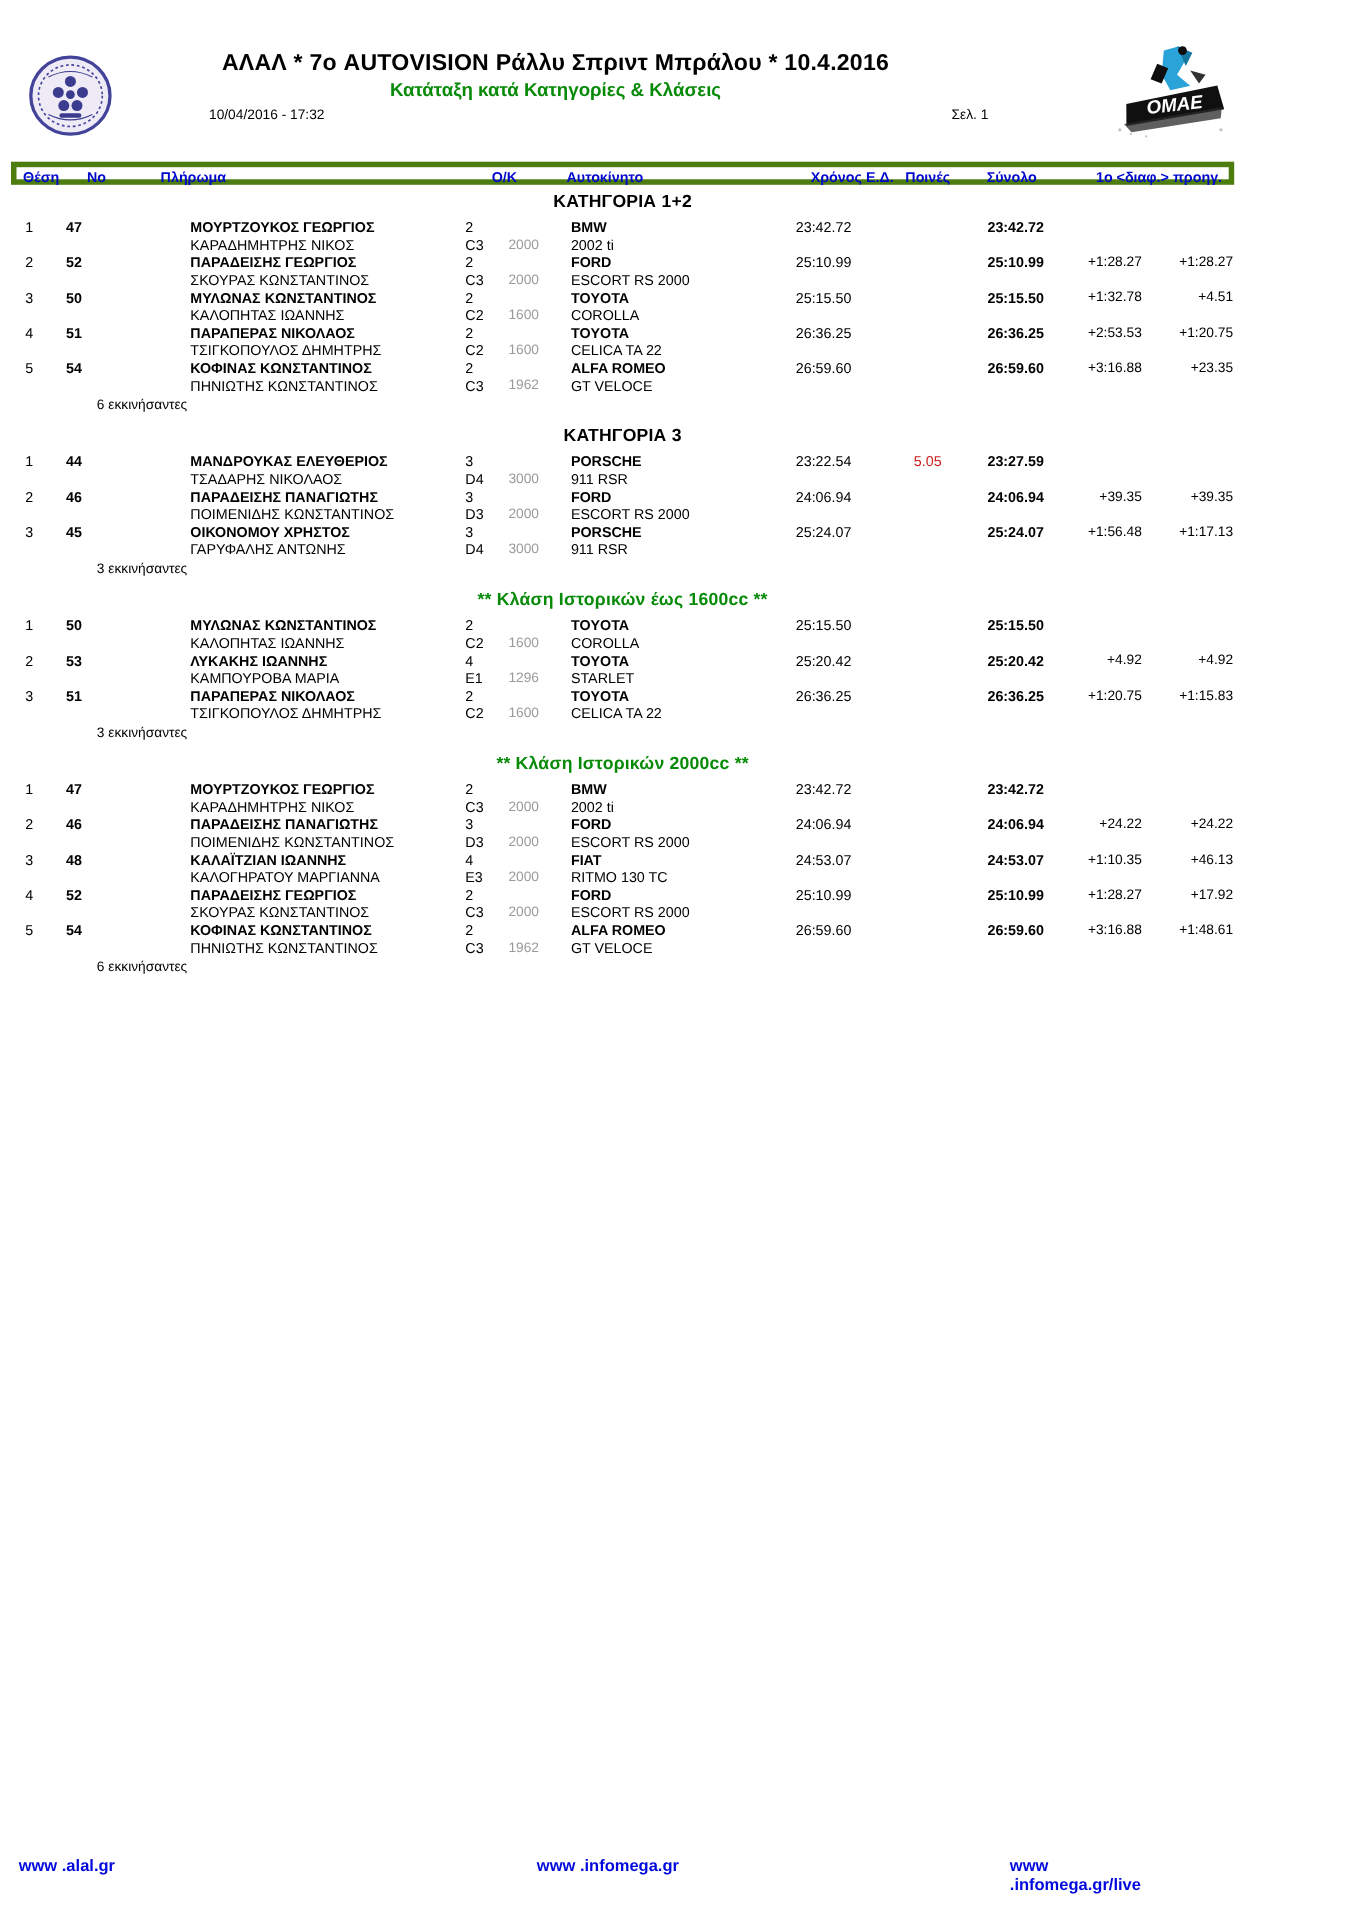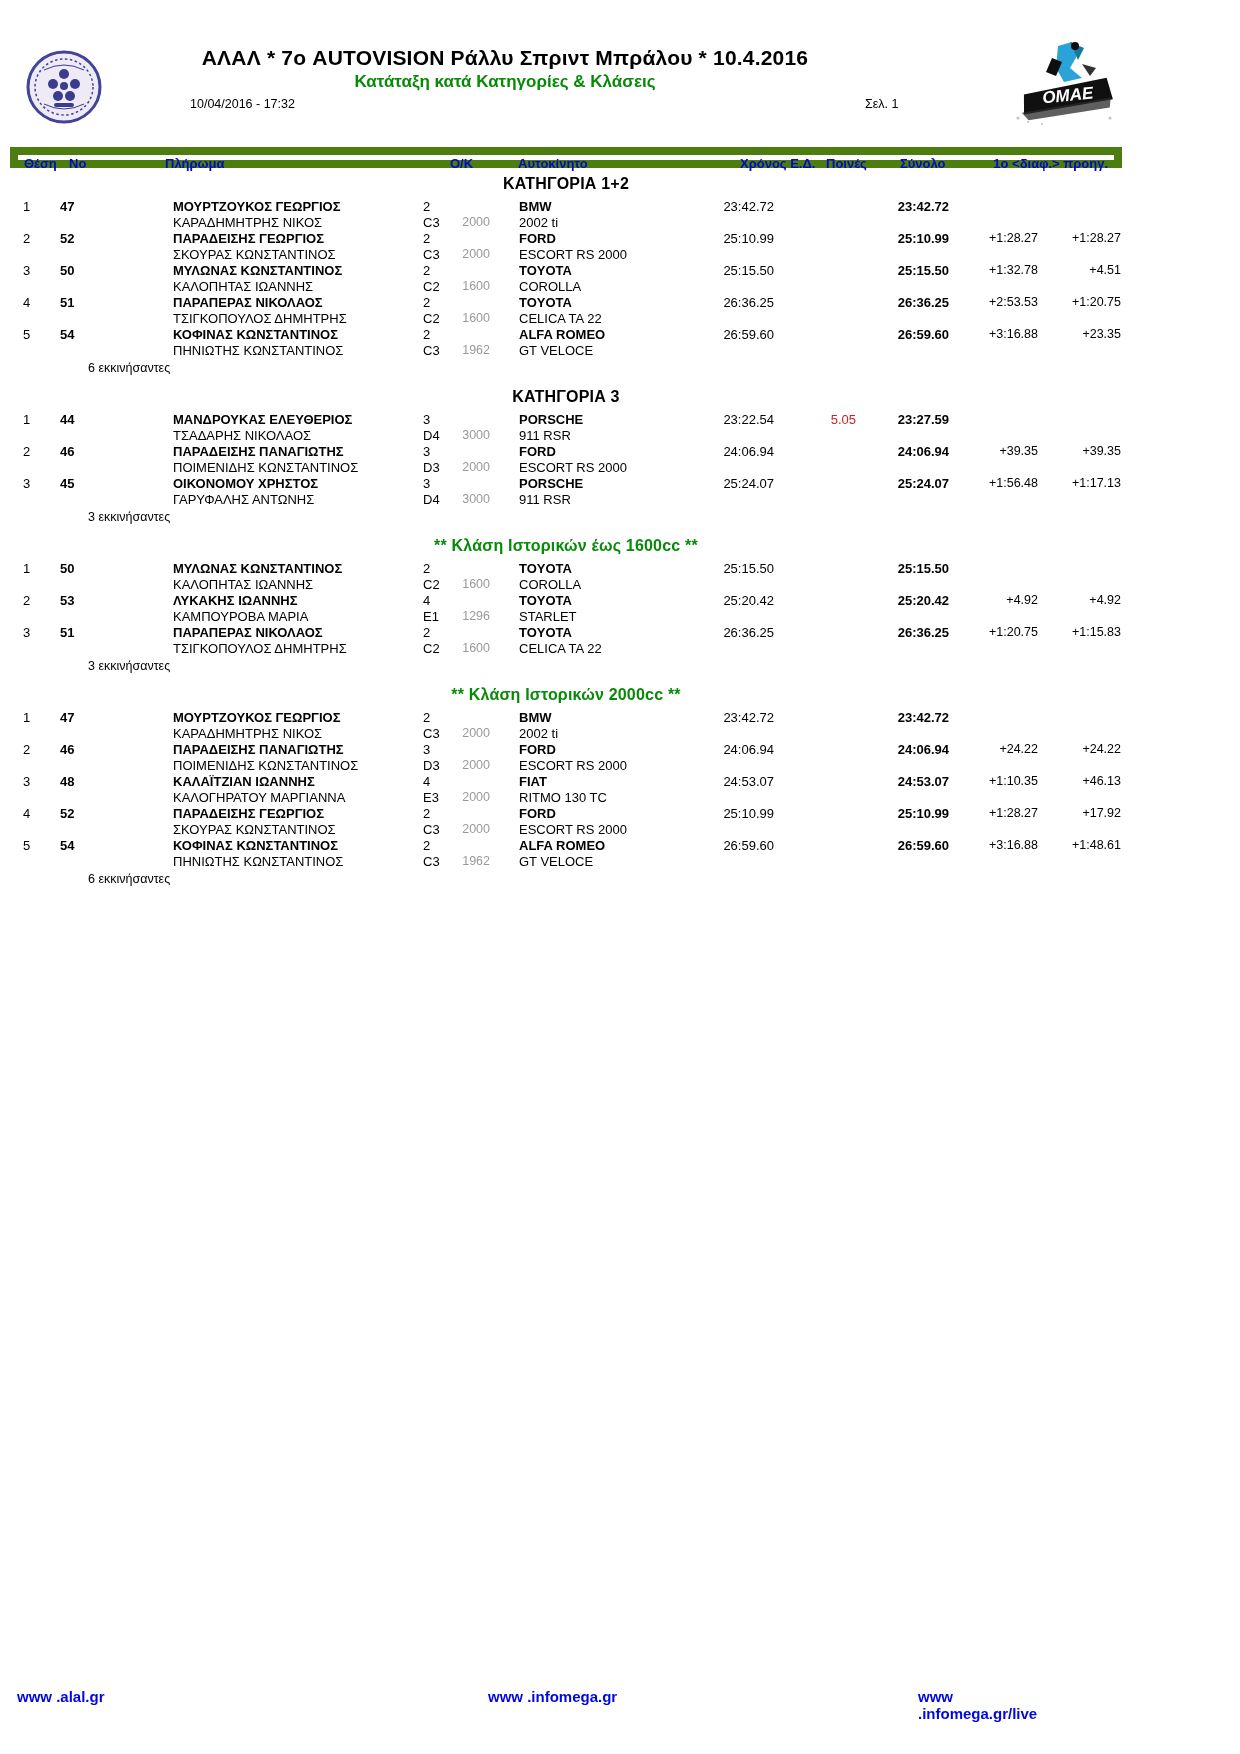--- a/index.html
+++ b/index.html
@@ -18,25 +18,25 @@
   .hdr-text{width:1010px;margin:0;text-align:center;}
   .title{font-size:21px;font-weight:bold;line-height:24px;letter-spacing:.2px;}
   .subtitle{font-size:17px;font-weight:bold;color:#078a07;line-height:24px;}
   .meta-line{position:relative;height:20px;font-size:12.5px;}
   .datetime{position:absolute;left:190px;top:3px;}
   .page-num{position:absolute;left:865px;top:3px;}
   
   .thead{
     position:relative;box-sizing:border-box;
     margin-left:10px;width:1112px;height:21px;
-    border:8px solid #4d7c0f;margin-top:5px;
+    border:5px solid #4d7c0f;margin-top:5px;
     font-size:13px;font-weight:bold;color:#0008cc;
   }
   .thead span{position:absolute;top:1px;white-space:nowrap;}
-  .th-pos{left:6px;}   .th-no{left:51px;}  .th-crew{left:131px;margin-left:16px;}
+  .th-pos{left:6px;}   .th-no{left:64px;}  .th-crew{left:131px;}
   .th-ok{left:432px;}  .th-car{left:500px;}.th-time{left:722px;}
   .th-pen{left:808px;} .th-tot{left:882px;}.th-gap{right:6px;}
   
   .table-area{margin-left:10px;width:1112px;}
   .section-title{
     margin:0;padding:7px 0 6px 0;text-align:center;
     font-size:16px;font-weight:bold;letter-spacing:.2px;
   }
   .section-title.category{color:#000000;}
   .section-title.class{color:#078a07;}

